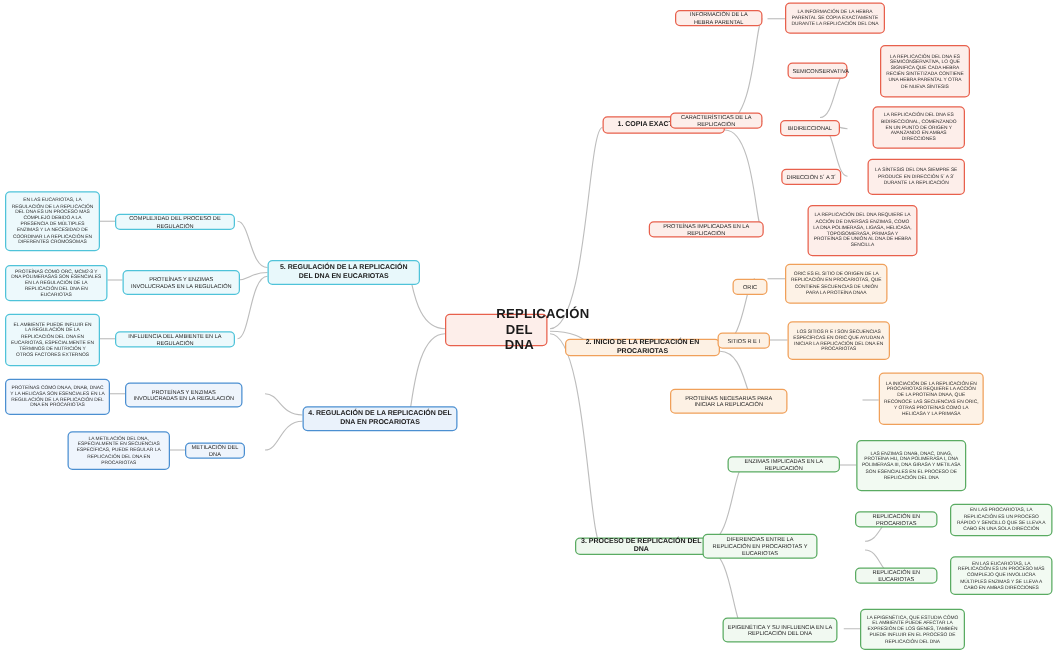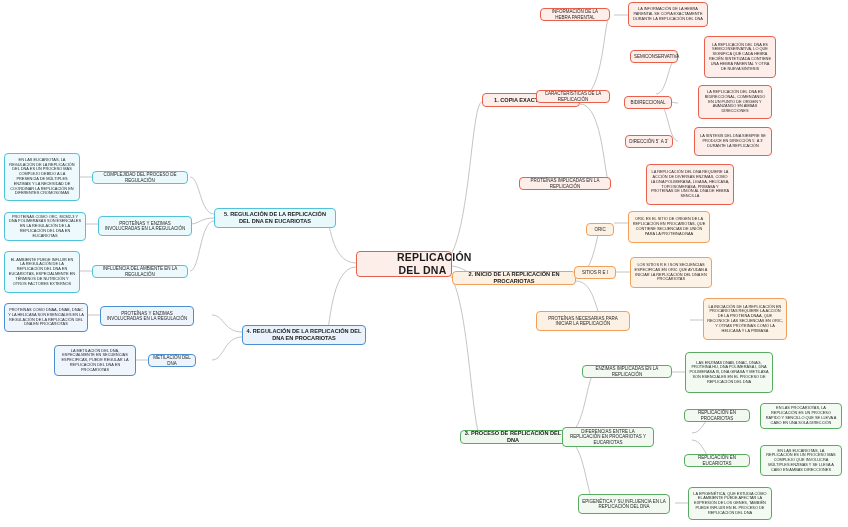--- a/index.html
+++ b/index.html
@@ -93,21 +93,21 @@
 
       <path d="M214,214 C200,214 200,177 190,177"></path>
       <path d="M214,218 C200,218 200,224 190,224"></path>
       <path d="M214,221 C200,221 200,271 190,271"></path>
       <path d="M92,177 L80,177"></path>
       <path d="M98,224 L86,224"></path>
       <path d="M92,271 L80,271"></path>
     </g>
   </svg>
 
-  <div class="node central" style="left:356px;top:251px;width:96px;height:26px;padding-left:40px;">
+  <div class="node central" style="left:356px;top:251px;width:82px;height:26px;padding-left:40px;">
     <span>REPLICACIÓN DEL DNA</span>
   </div>
 
   <div class="node m1" style="left:482px;top:93px;width:98px;height:14px;">
     <span>1. COPIA EXACTA DEL DNA</span>
   </div>
 
   <div class="node t1" style="left:540px;top:8px;width:70px;height:13px;">
     <span>INFORMACIÓN DE LA HEBRA PARENTAL</span>
   </div>

